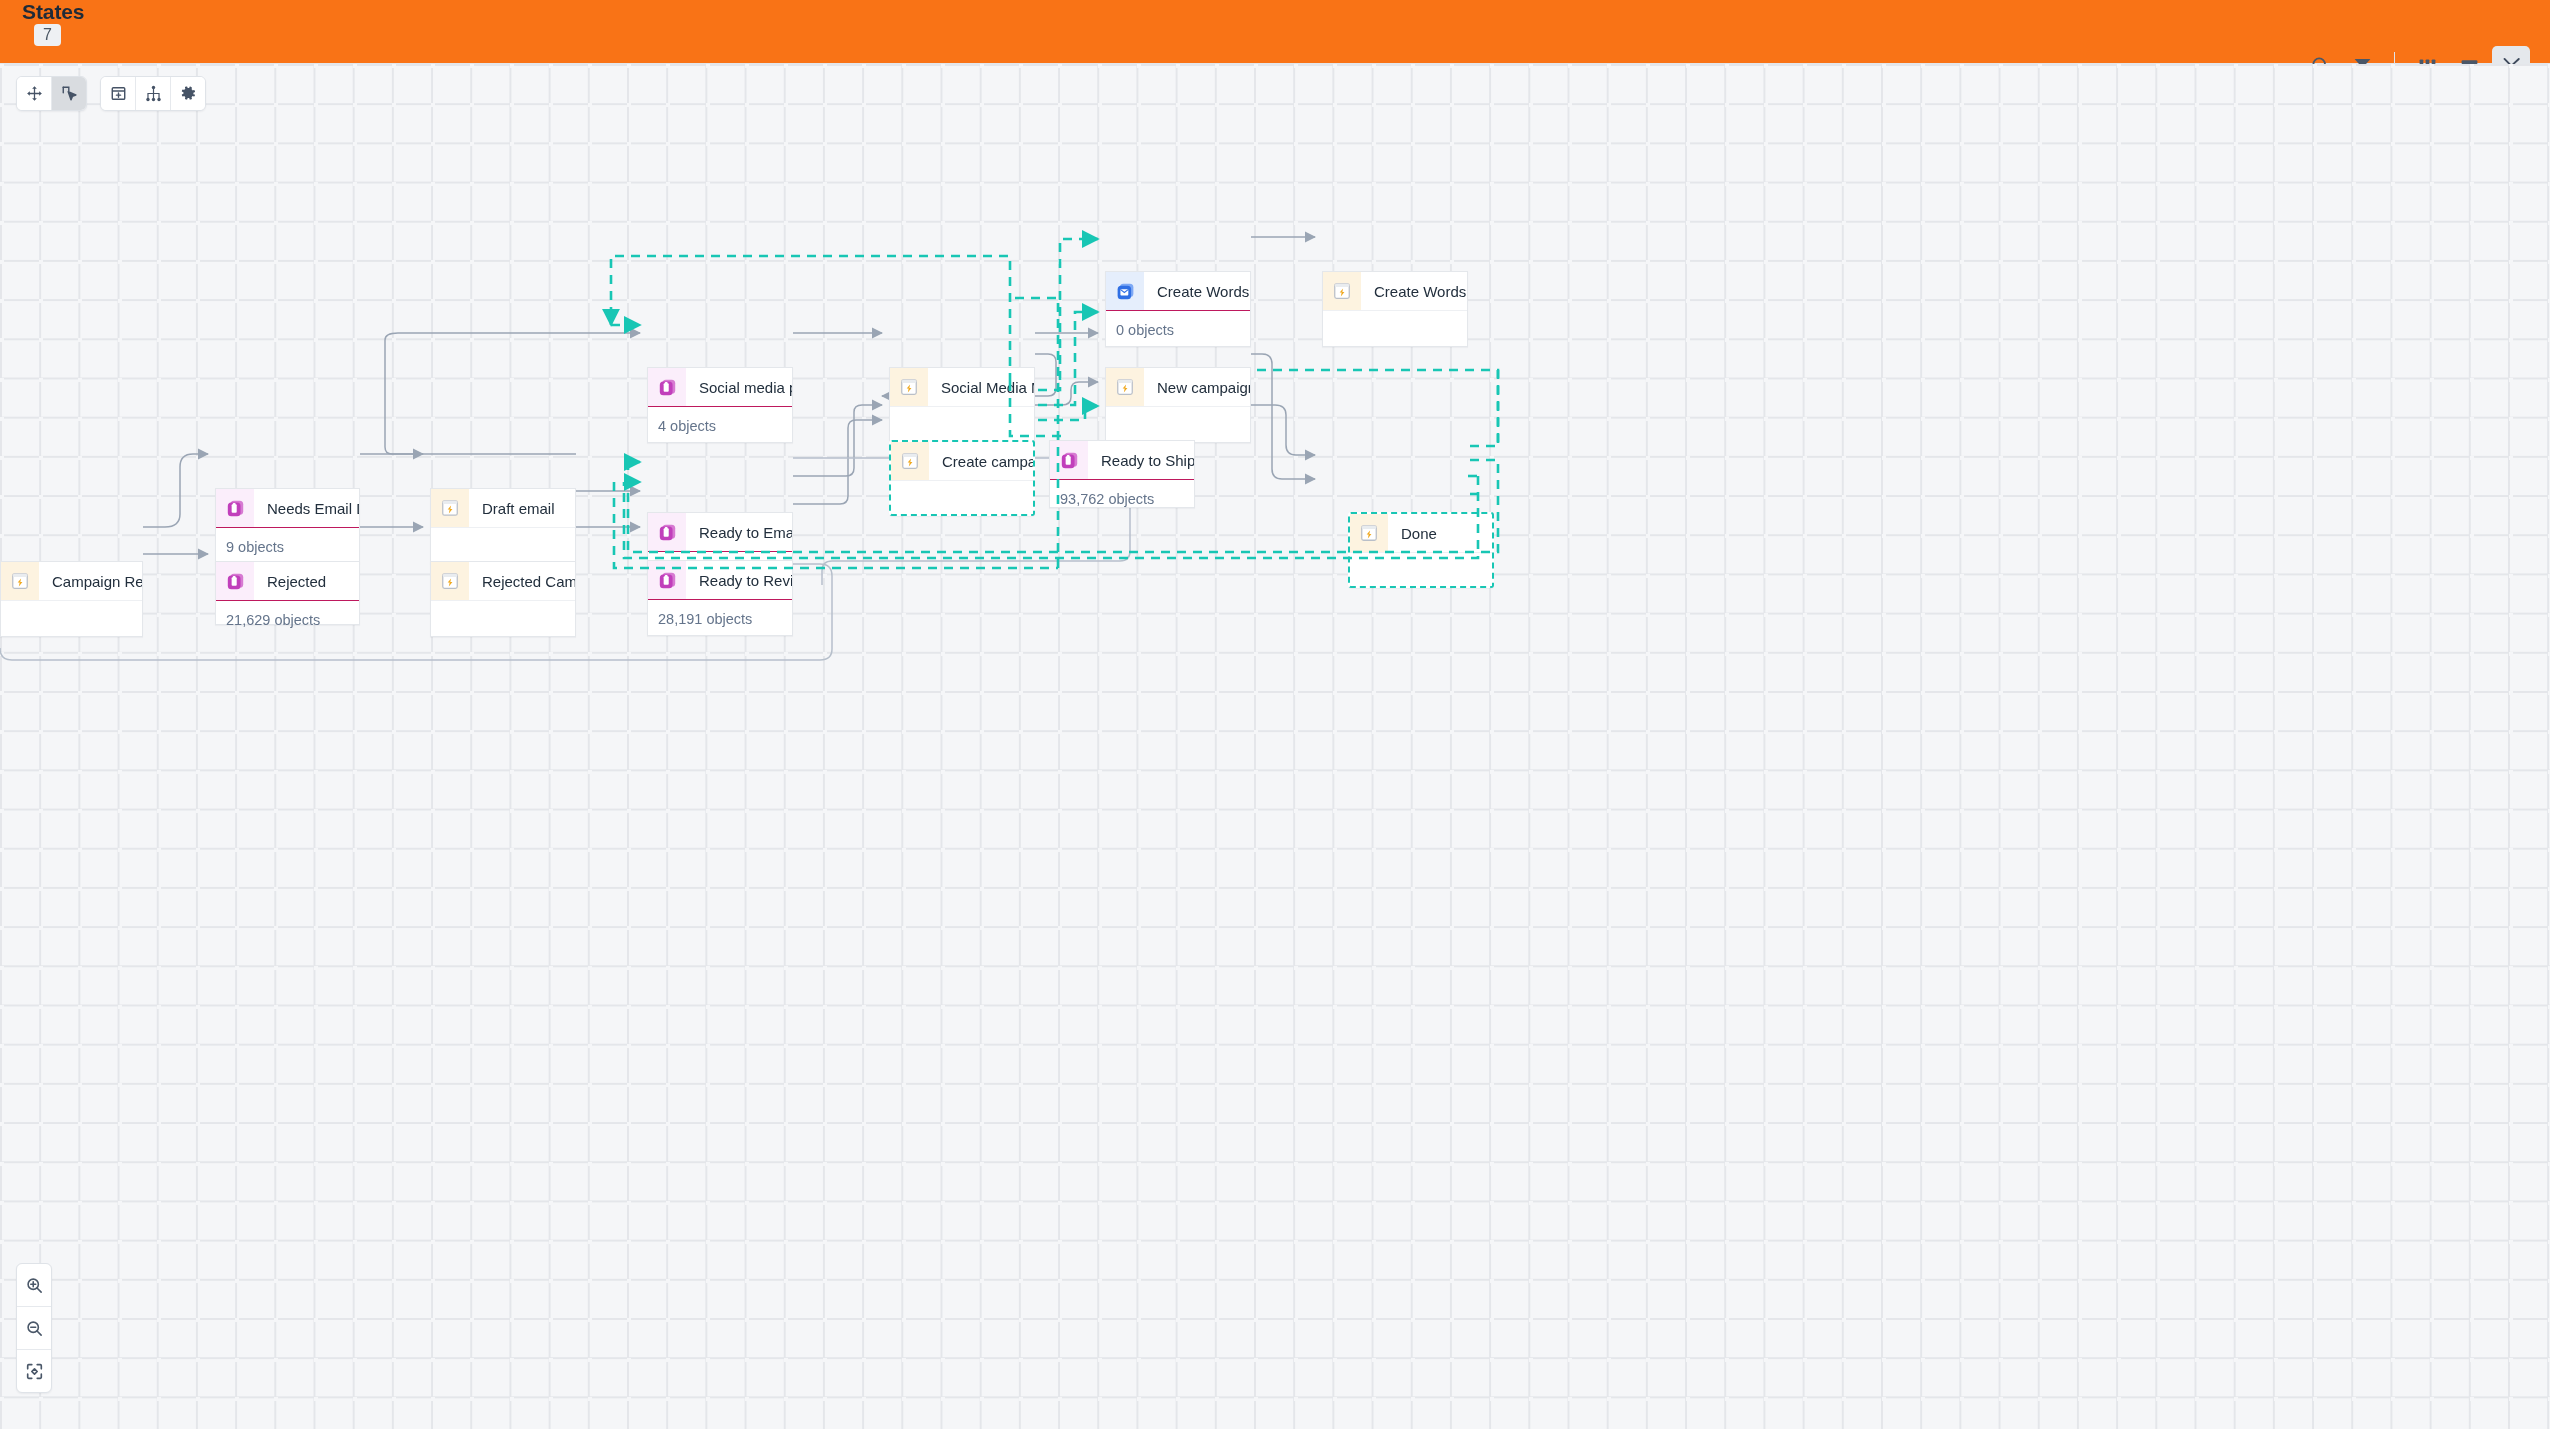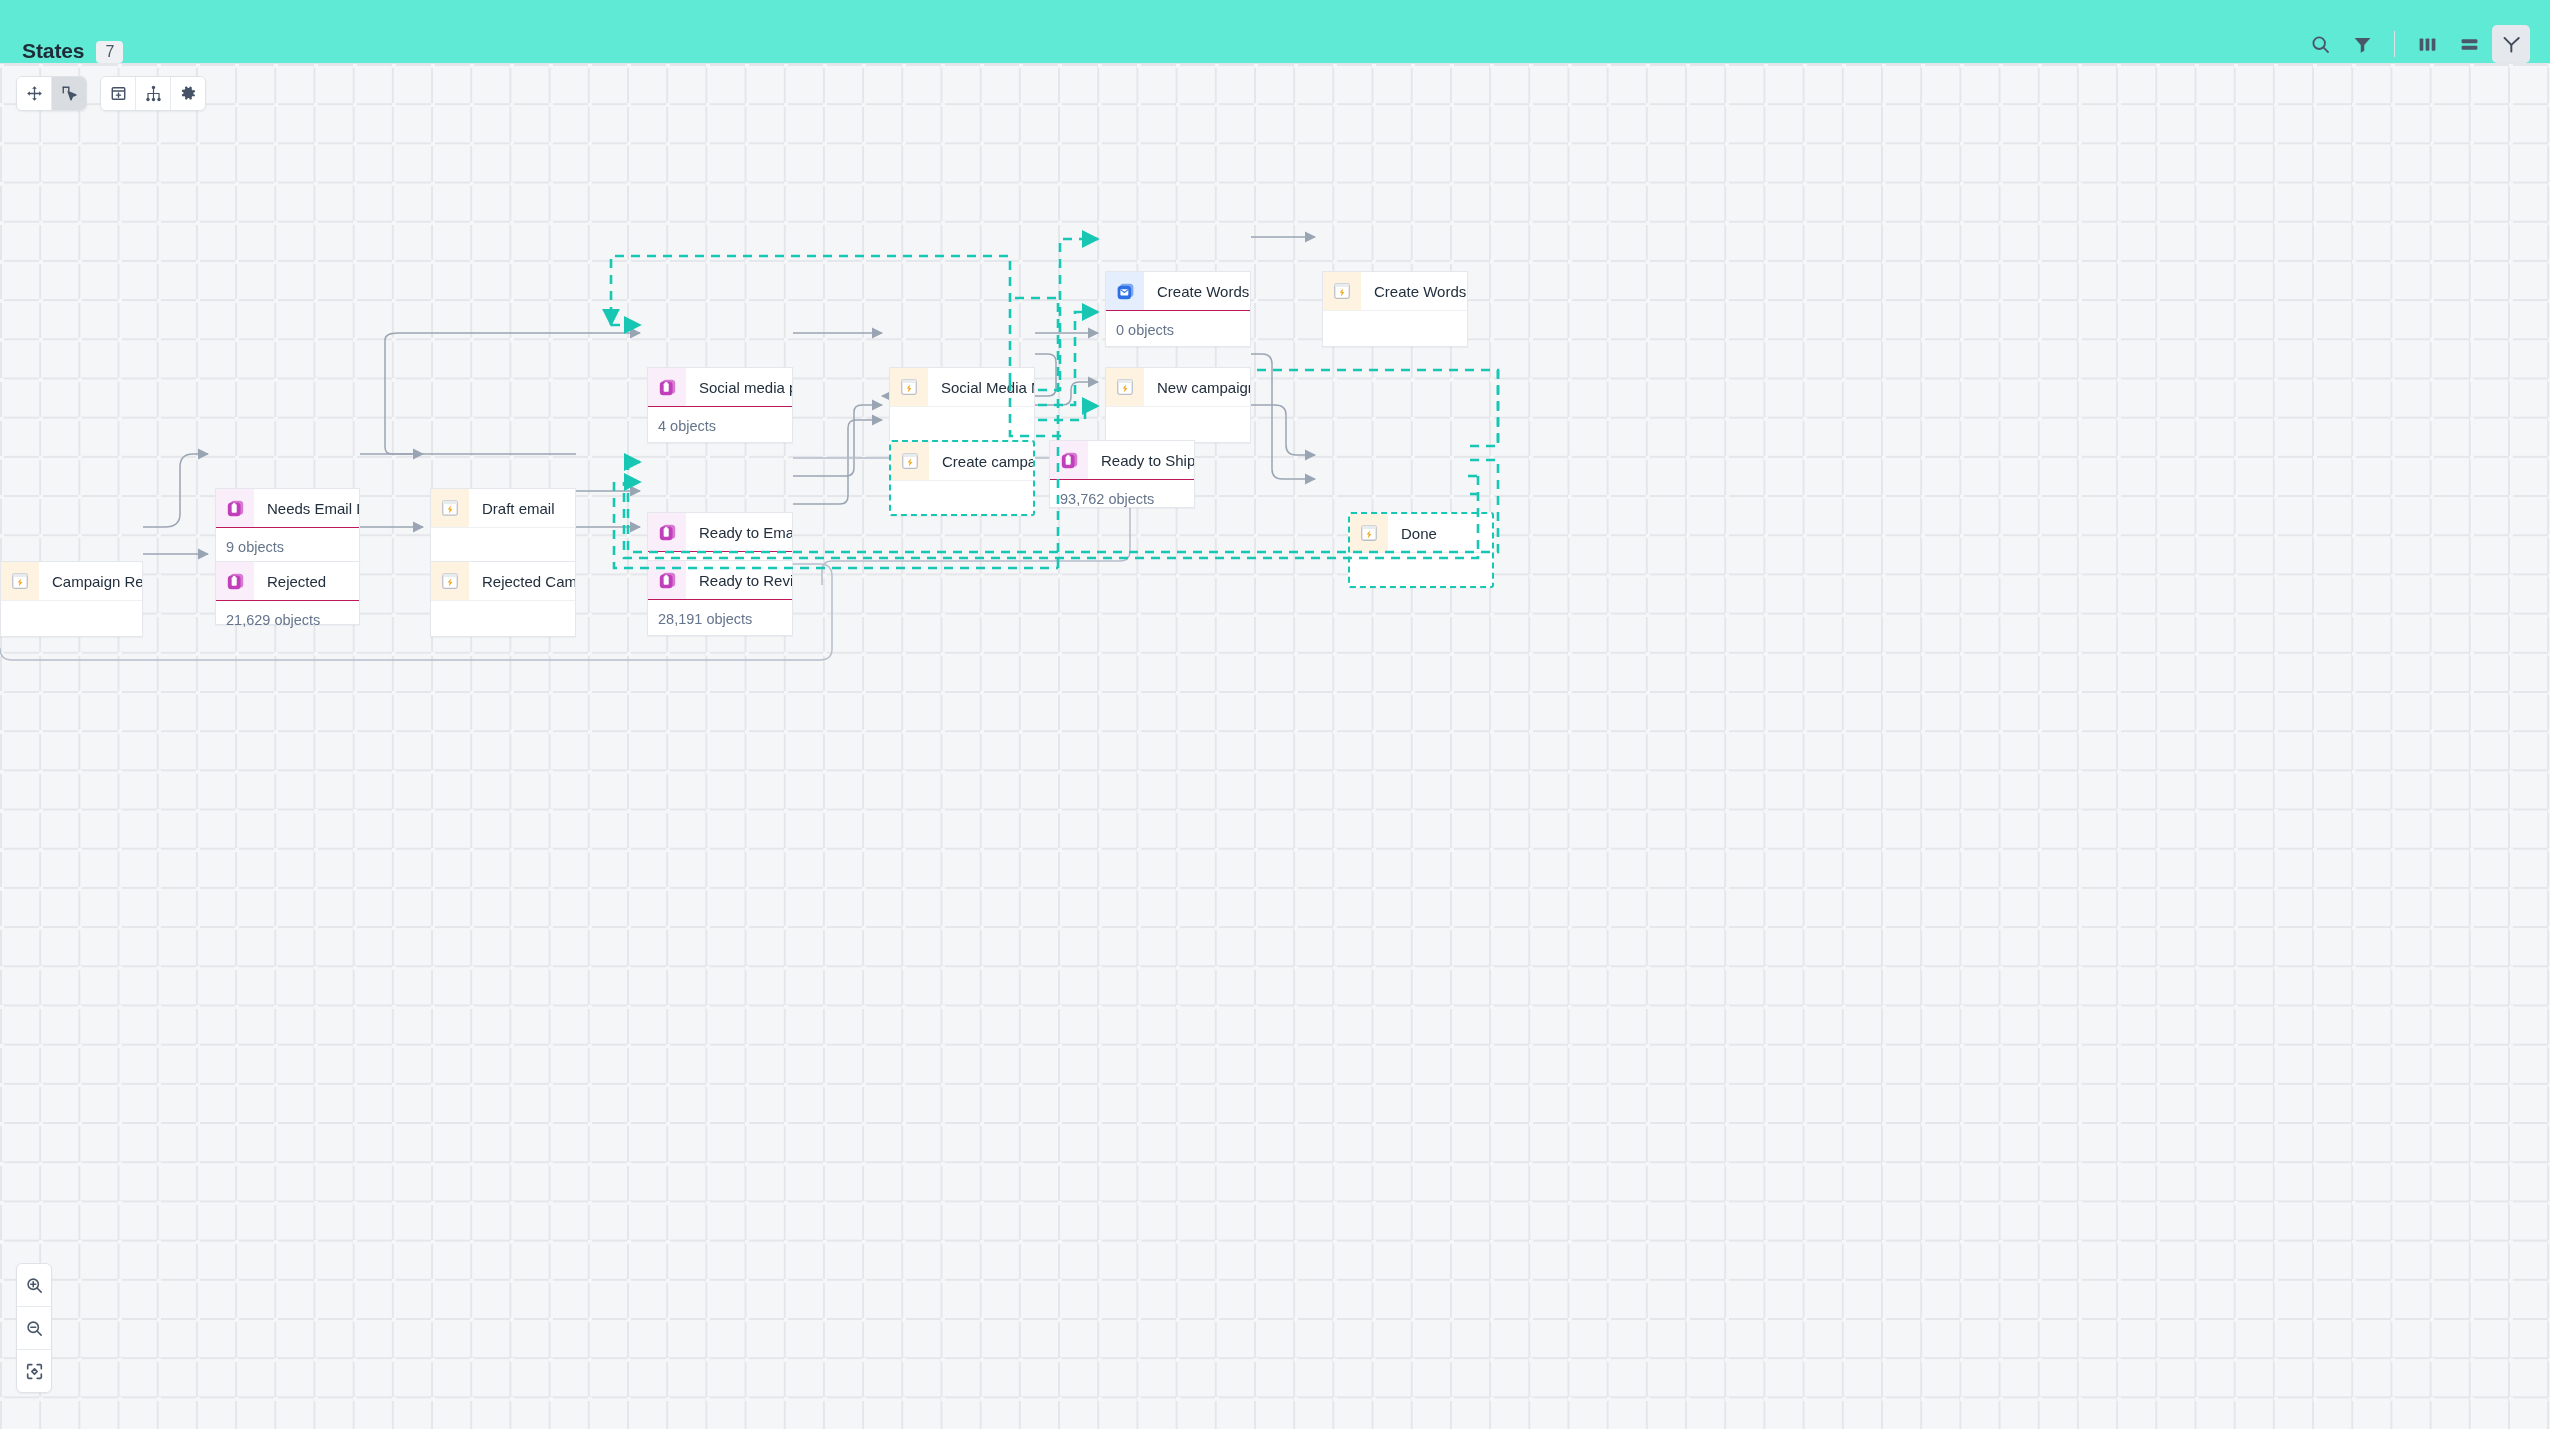--- a/index.html
+++ b/index.html
@@ -5,23 +5,24 @@
   html,body{margin:0;padding:0;}
   body{
     width:2550px;height:1429px;overflow:hidden;
     font-family:"Liberation Sans","DejaVu Sans",sans-serif;
     background:#ffffff;color:#2f3e4e;
     -webkit-font-smoothing:antialiased;
   }
   
   #header{
     position:absolute;left:0;top:0;width:2550px;height:64px;
-    background:#5eead4;border-bottom:1px solid #e3e7ec;
-    display:flex;align-items:flex-end;box-sizing:border-box;
+    background:#f97316;border-bottom:1px solid #e3e7ec;
+    display:flex;align-items:flex-start;box-sizing:border-box;
     padding:0 20px 0 22px;
+    flex-direction:column;
   }
   #title{font-size:21px;font-weight:bold;color:#1f2b38;letter-spacing:-0.1px;}
   #count-badge{
     margin-left:12px;background:#eef0f3;color:#4a5663;
     font-size:16px;border-radius:4px;padding:3px 9px;line-height:1;
   }
   #header-right{margin-left:auto;display:flex;align-items:center;gap:4px;}
   .hicon{
     width:38px;height:38px;border-radius:5px;display:flex;
     align-items:center;justify-content:center;cursor:pointer;

